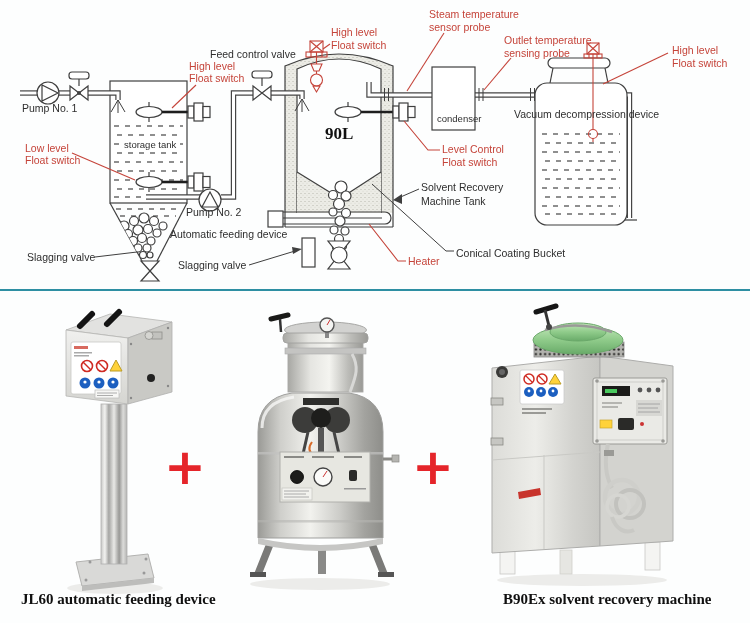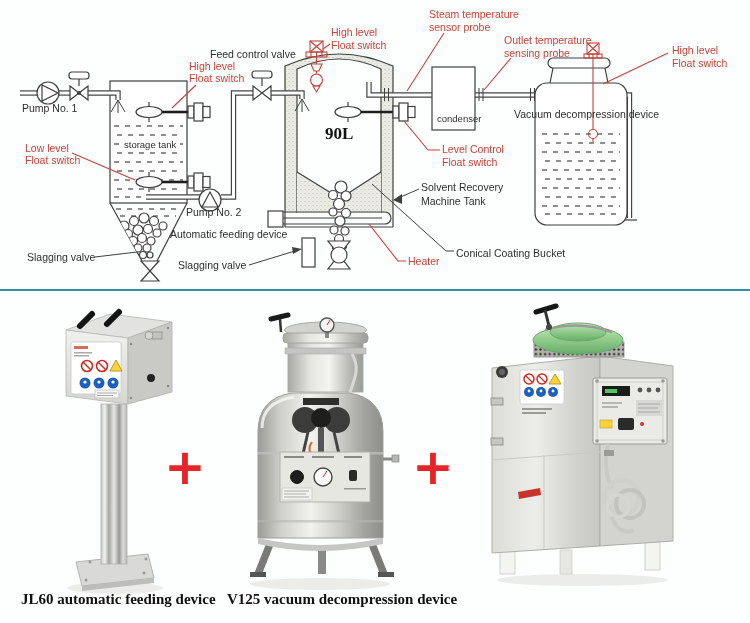--- a/index.html
+++ b/index.html
@@ -563,15 +563,15 @@
       <circle cx="618" cy="214" r="11" stroke="#d6d6d2" stroke-width="3.5" fill="none"></circle>
       <path d="M612,225 C616,238 626,242 634,238" stroke="#c9c9c5" stroke-width="4" fill="none"></path>
     </g>
   </g>
 </svg>
 
 <div class="plus" style="left:164px;top:446px;">+</div>
 <div class="plus" style="left:412px;top:446px;">+</div>
 
 <div class="caption" style="left:21px;text-align:center;">JL60 automatic feeding device</div>
-<div class="caption" style="left:227px;">V125 vacuum decompression device</div>
+<div class="caption" style="left:503px;">B90Ex solvent recovery machine</div>
 
 </div>
 
 </body></html>

